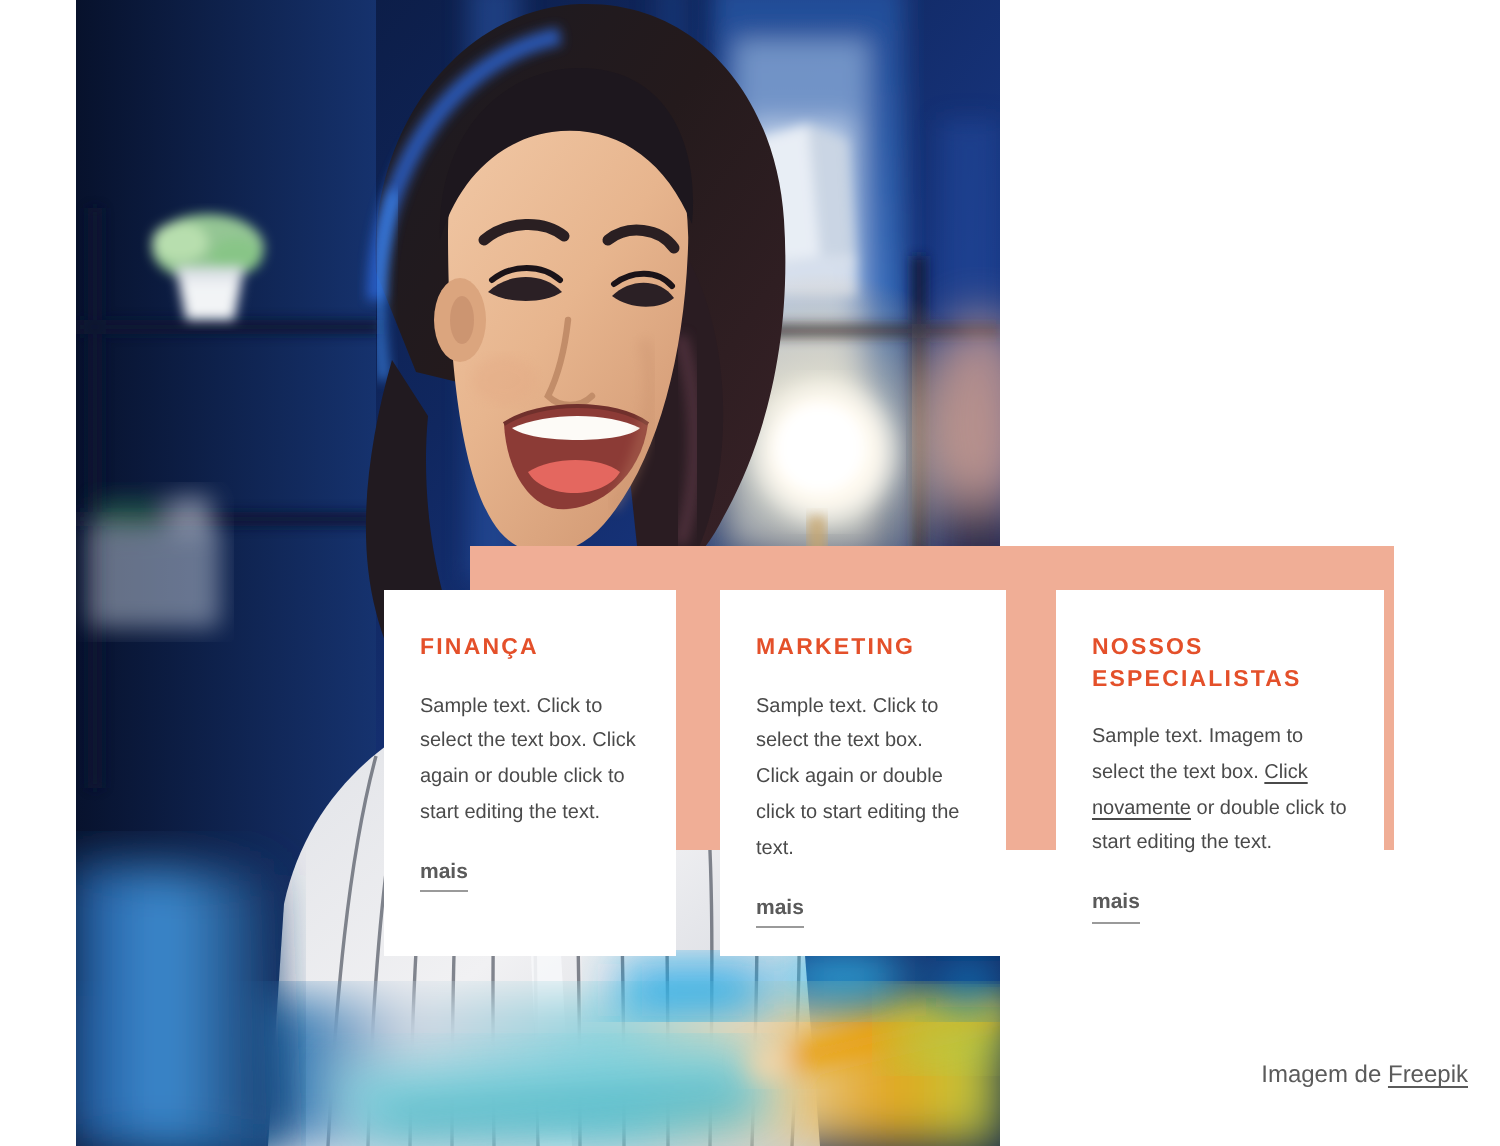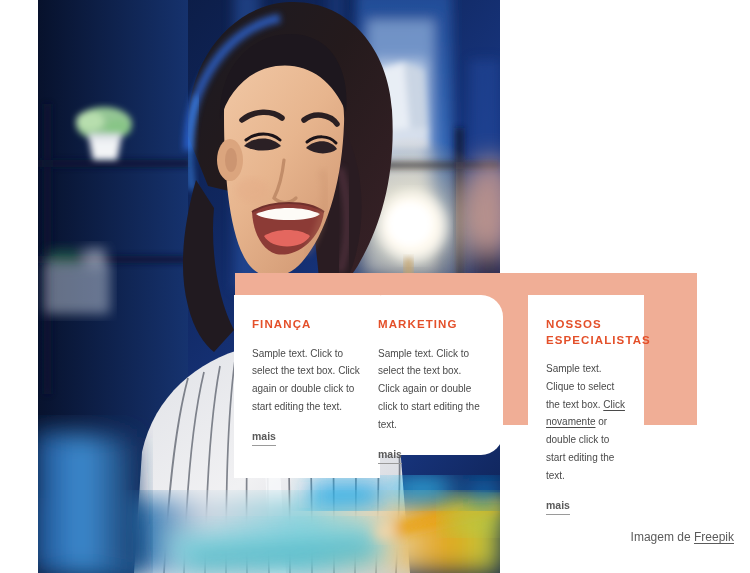--- a/index.html
+++ b/index.html
@@ -44,23 +44,23 @@
     background: #f0ae96;
   }
 
   
   .card {
     position: absolute;
     background: #ffffff;
     box-sizing: border-box;
     padding: 22px 18px 20px 18px;
   }
-  #card-1 { left: 192px; top: 295px; width: 146px; height: 183px; margin-left: 42px; }
-  #card-2 { left: 360px; top: 295px; width: 143px; height: 160px; border-radius: 22px; }
-  #card-3 { left: 528px; top: 295px; width: 116px; height: 183px; }
+  #card-1 { left: 192px; top: 295px; width: 146px; height: 183px; }
+  #card-2 { left: 360px; top: 295px; width: 143px; height: 183px; }
+  #card-3 { left: 528px; top: 295px; width: 164px; height: 183px; }
 
   .card-title {
     color: #e4502a;
     font-size: 11.5px;
     font-weight: bold;
     letter-spacing: 1.1px;
     line-height: 1.35;
     margin: 0 0 12px 0;
     text-transform: uppercase;
   }
@@ -351,19 +351,19 @@
   </div>
 
   <div class="card" id="card-2">
     <h3 class="card-title">MARKETING</h3>
     <p class="card-body"><span>Sample text. Click to select the text box. Click again or double click to start editing the text.</span></p>
     <a class="card-more" href="#">mais</a>
   </div>
 
   <div class="card" id="card-3">
     <h3 class="card-title">NOSSOS ESPECIALISTAS</h3>
-    <p class="card-body"><span>Sample text. Clique to select the text box. </span><a class="inline-link" href="#">Click novamente</a><span> or double click to start editing the text.</span></p>
+    <p class="card-body"><span>Sample text. Imagem to select the text box. </span><a class="inline-link" href="#">Click novamente</a><span> or double click to start editing the text.</span></p>
     <a class="card-more" href="#">mais</a>
   </div>
 
   <div id="credit"><span>Imagem de </span><a class="credit-link" href="#">Freepik</a></div>
 
 </div>
 
 </body></html>

